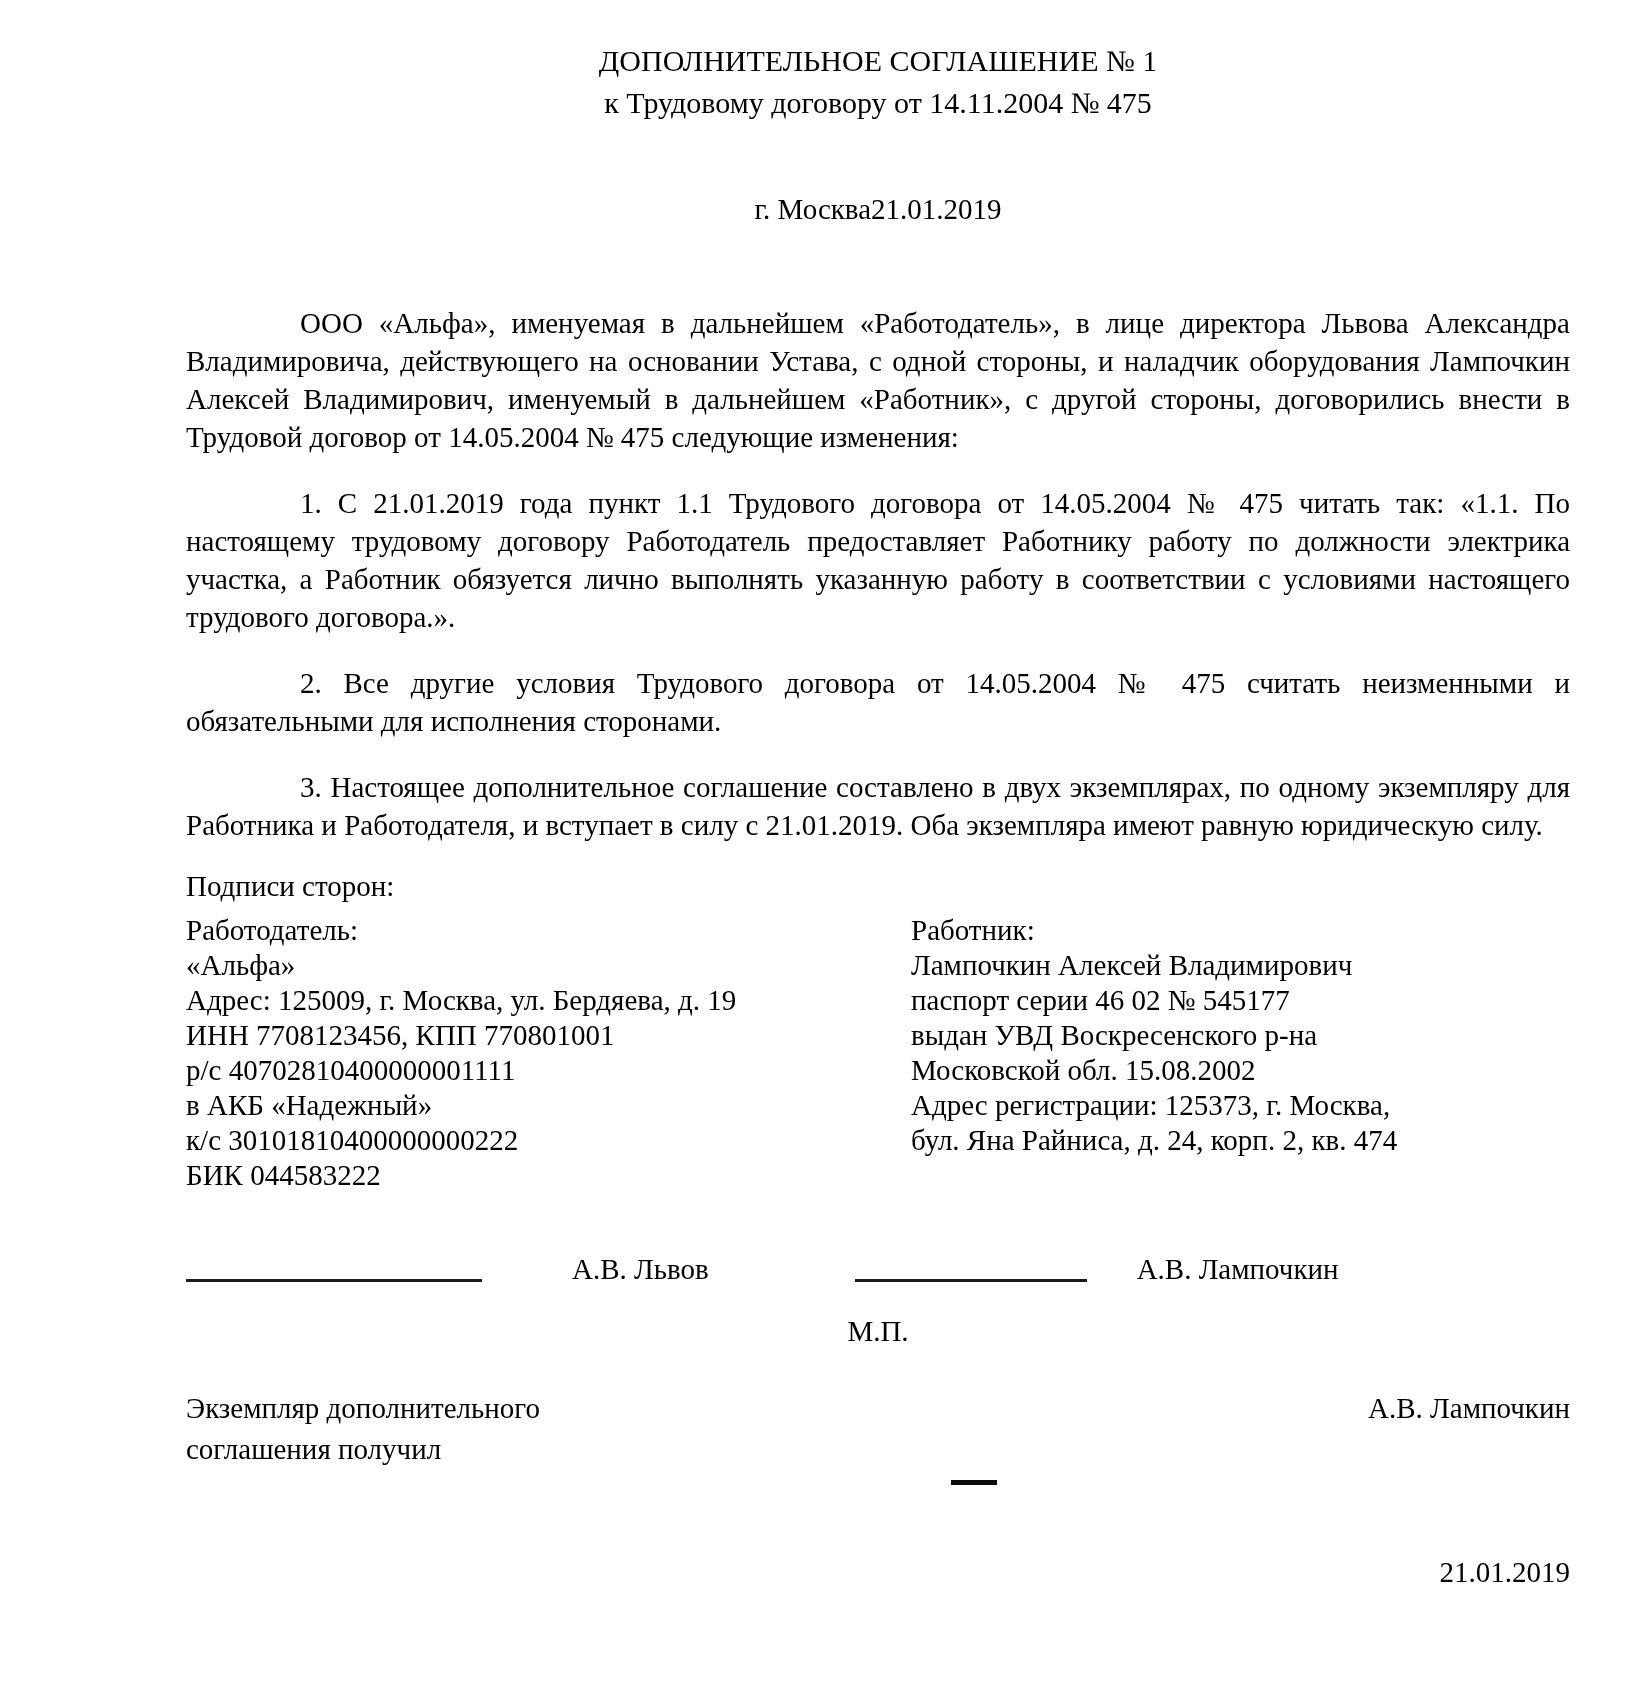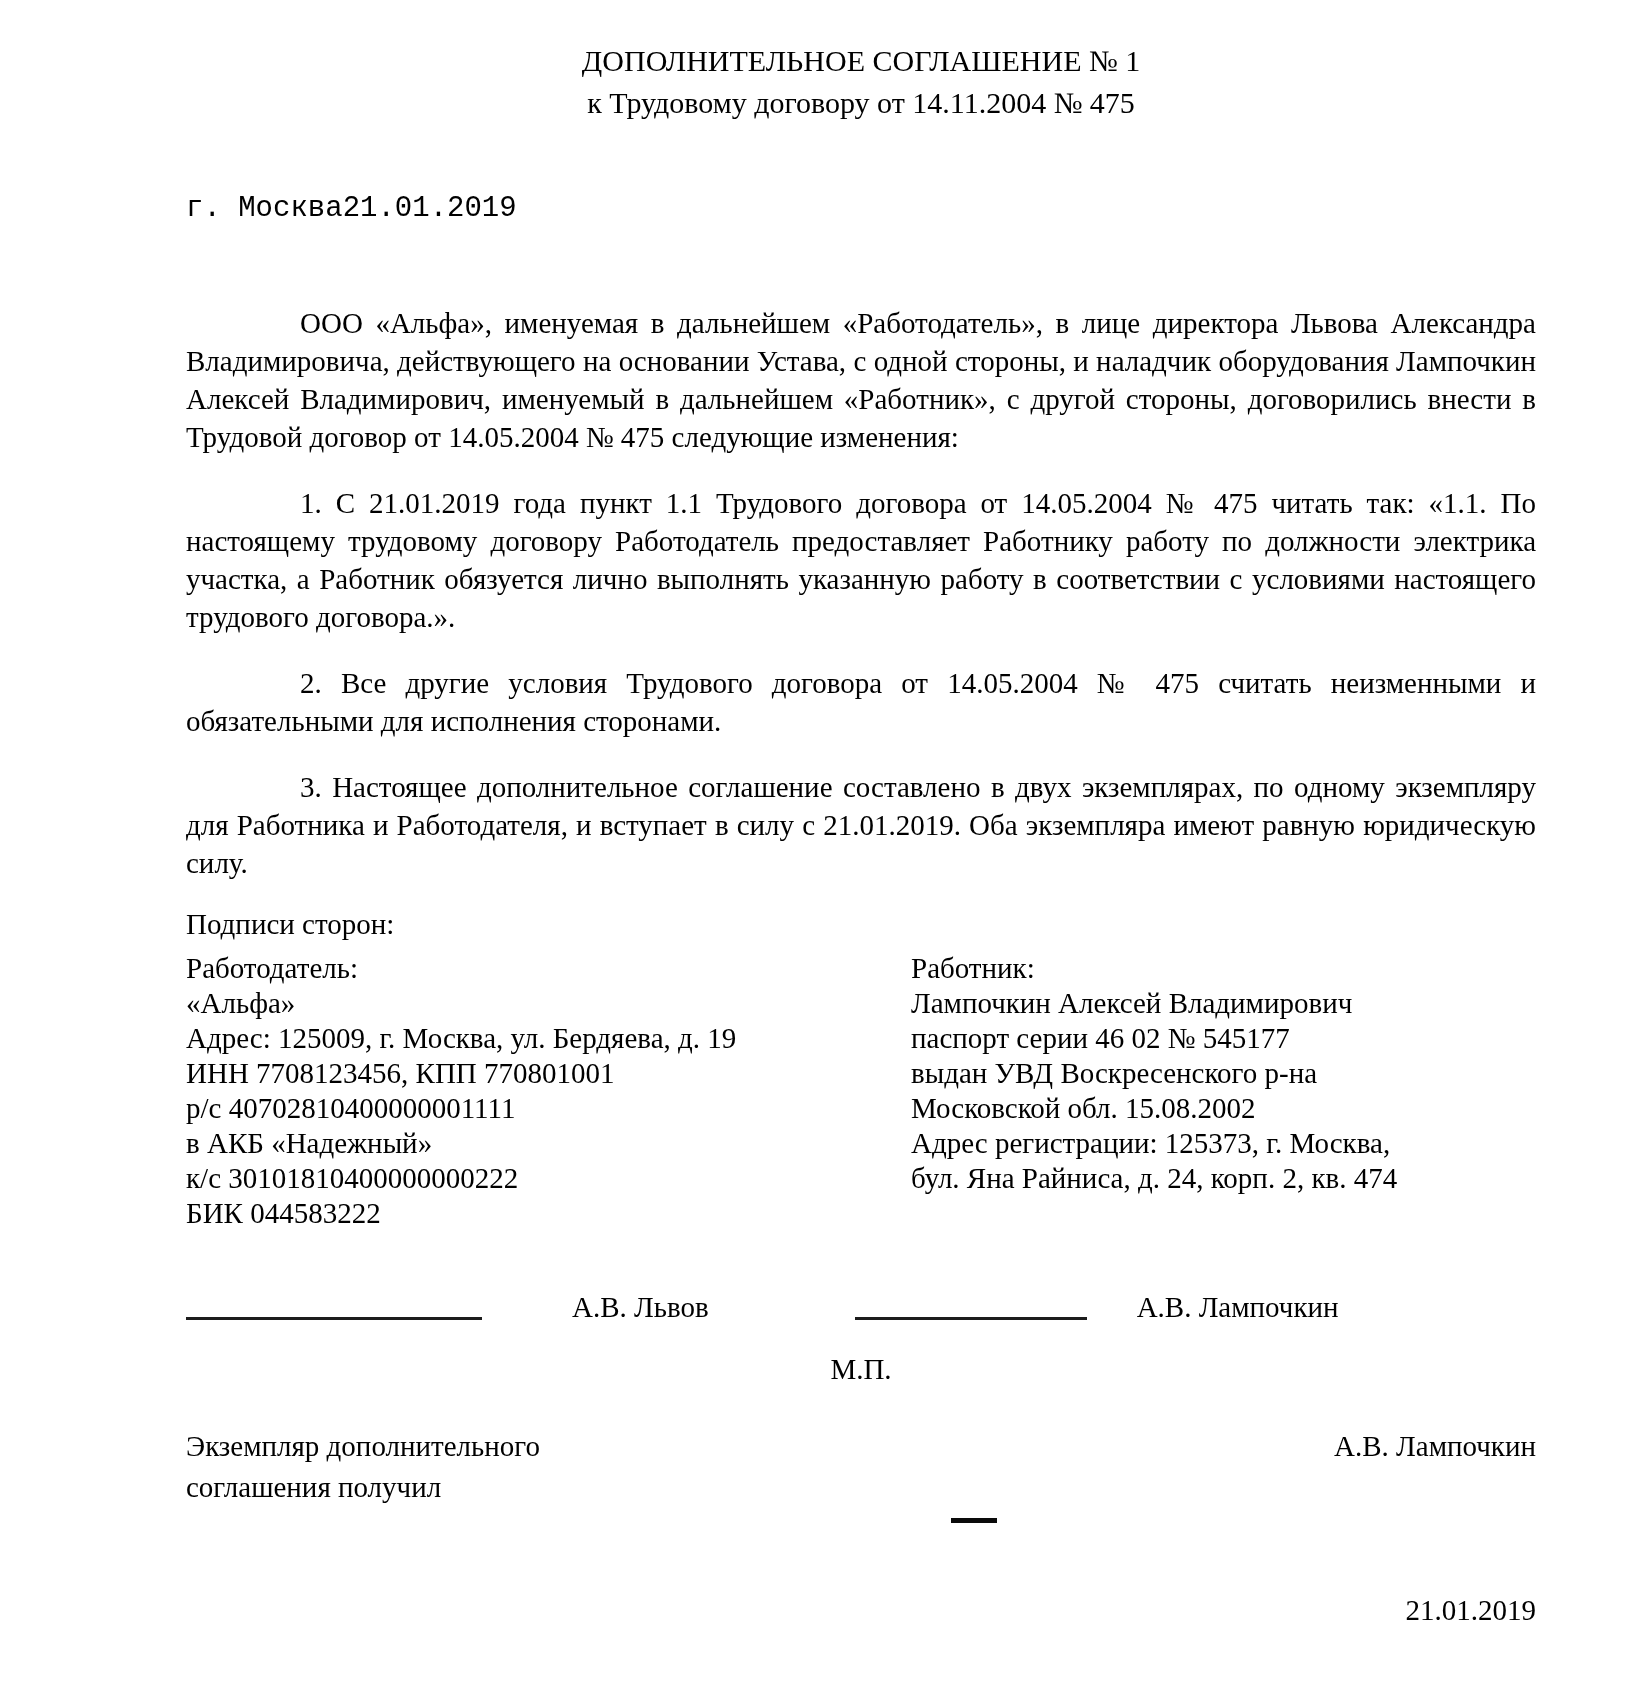--- a/index.html
+++ b/index.html
@@ -5,30 +5,29 @@
   html, body { margin: 0; padding: 0; background: #ffffff; }
   .page {
     position: relative;
     width: 1652px;
     height: 1698px;
     box-sizing: border-box;
     background: #ffffff;
     color: #000000;
     font-family: "Liberation Serif", "DejaVu Serif", serif;
     font-size: 29px;
-    padding: 40px 116px 0 186px;
+    padding: 40px 82px 0 186px;
     overflow: hidden;
   }
   .title-block { text-align: center; line-height: 42px; font-size: 30px; }
   .city-date-row {
     display: flex;
-    justify-content: flex-start;
+    justify-content: center;
     margin-top: 66px;
     line-height: 38px;
-    font-family: Liberation Mono, monospace;
   }
   .para {
     margin: 0;
     text-align: justify;
     text-indent: 114px;
     line-height: 38px;
   }
   .intro { margin-top: 76px; }
   .clause-1 { margin-top: 28px; }
   .clause-2 { margin-top: 28px; }

